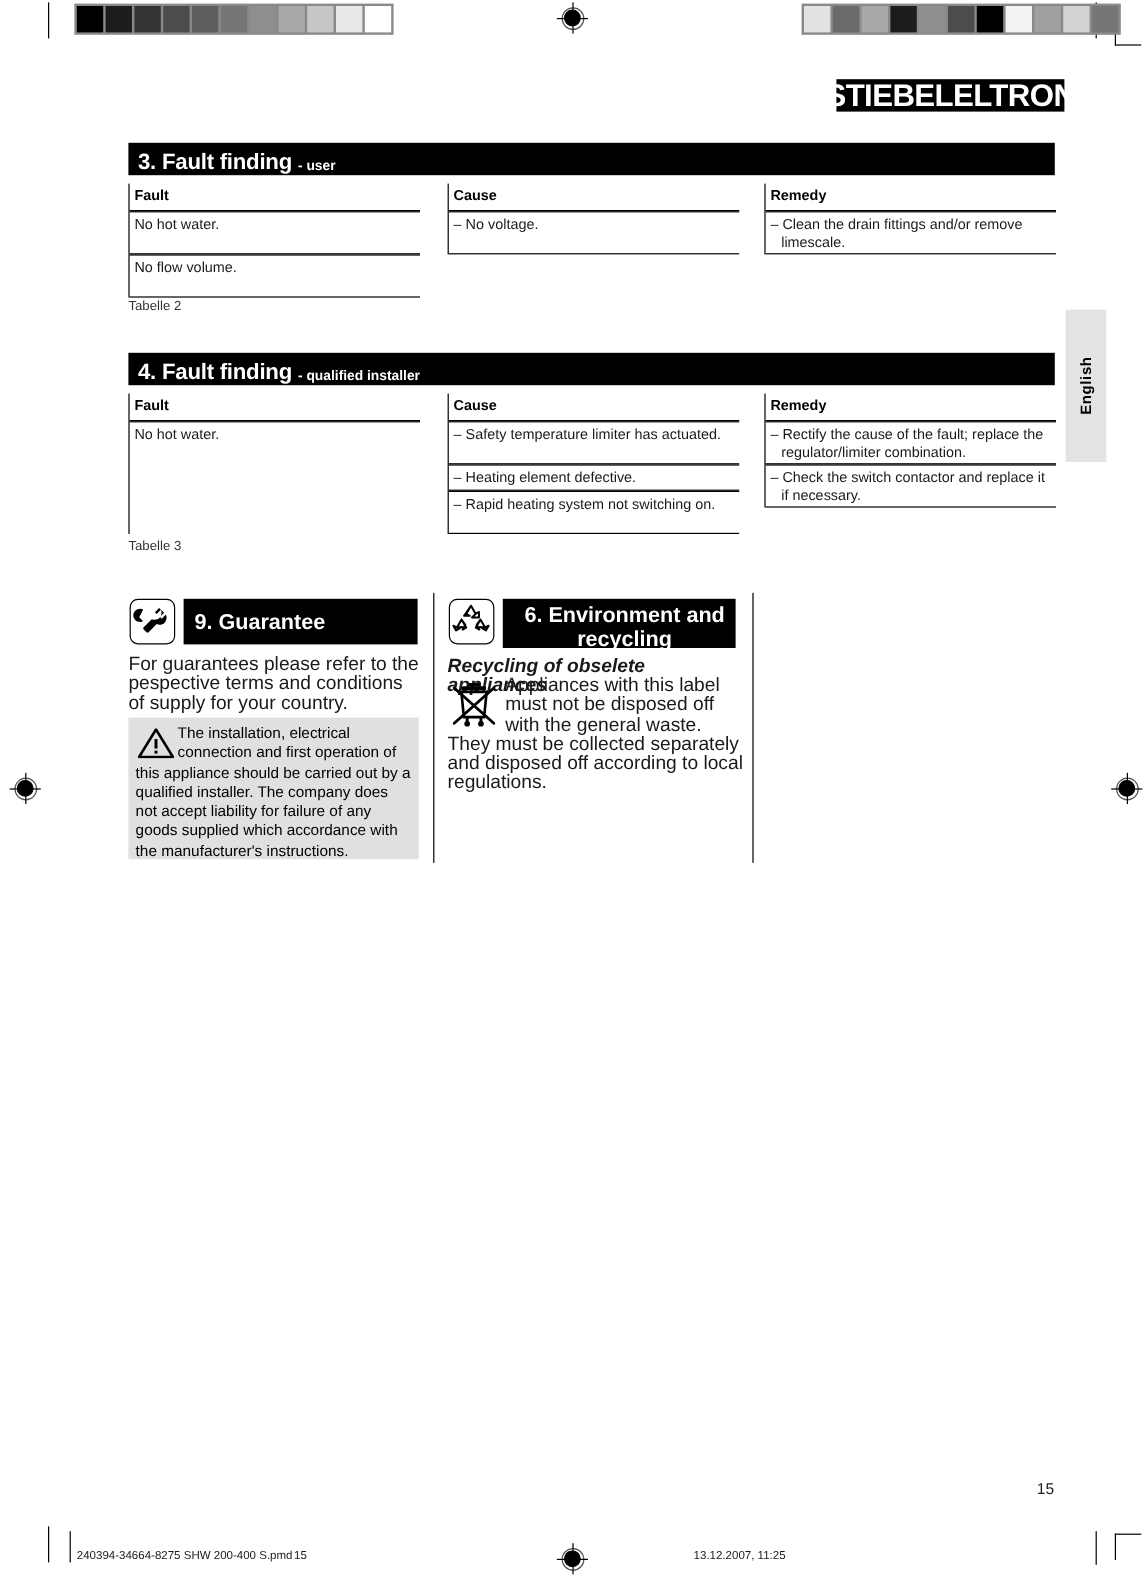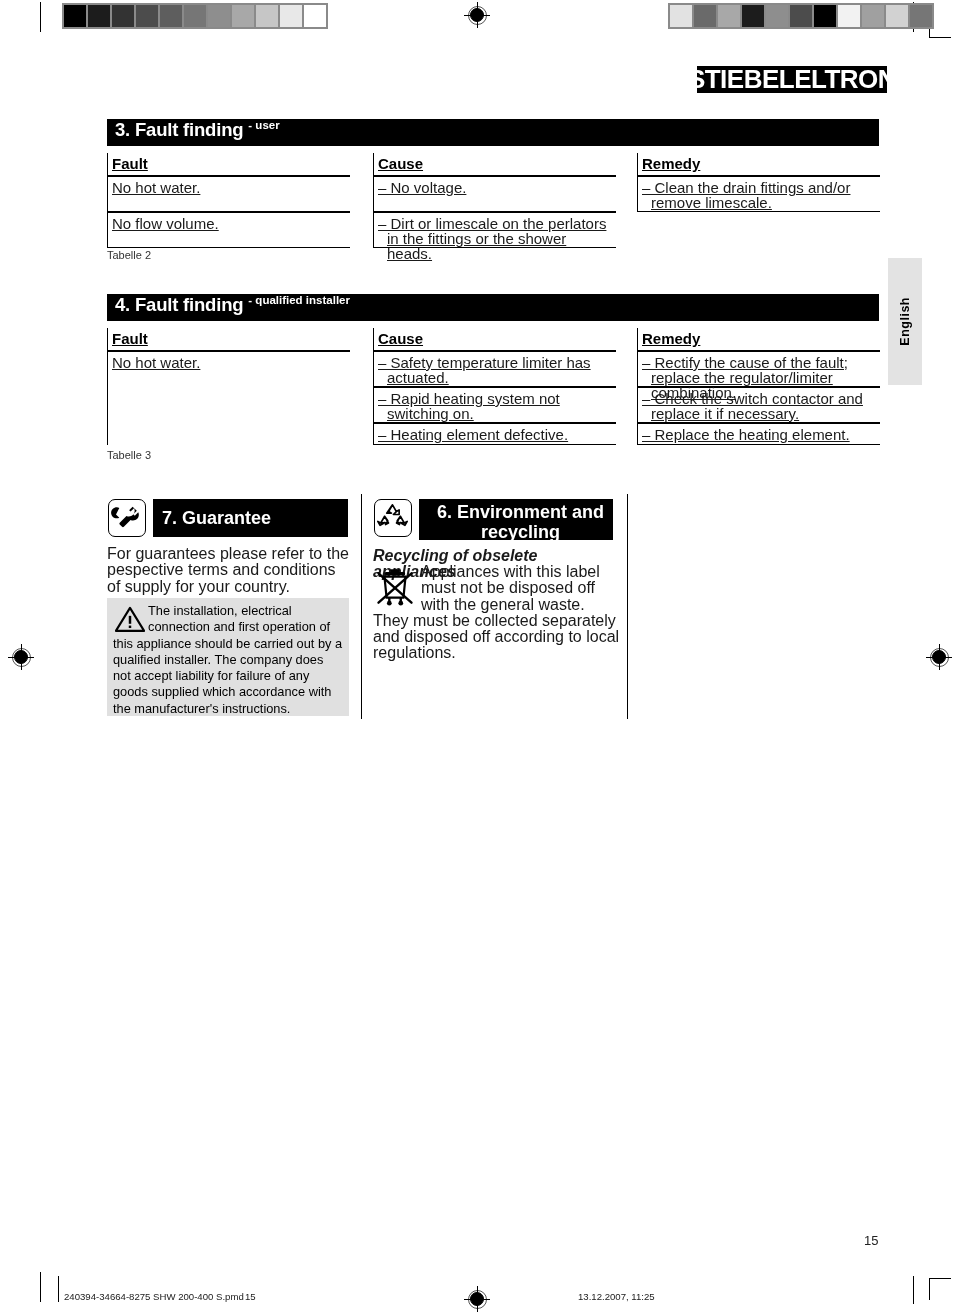--- a/index.html
+++ b/index.html
@@ -76,21 +76,21 @@
     font-family: "Liberation Sans", sans-serif;
   }
   .logo .gap { display: inline-block; width: 7px; }
 
   
   .sec-bar {
     position: absolute;
     background: #000;
     color: #fff;
     display: flex;
-    align-items: flex-start;
+    align-items: flex-end;
     box-sizing: border-box;
     padding-left: 8px;
   }
   .sec-bar .num-title {
     font-size: 18.5px;
     font-weight: bold;
     letter-spacing: -0.2px;
   }
   .sec-bar .sub {
     font-size: 11.5px;
@@ -103,24 +103,23 @@
   .col {
     position: absolute;
     border-left: 1px solid #000;
     box-sizing: border-box;
   }
   .cell {
     border-top: 1px solid #000;
     border-bottom: 1px solid #000;
     box-sizing: border-box;
     padding: 3px 4px 2px 4px;
-    font-size: 15px;
+    font-size: 12px;
     line-height: 15px;
     color: #1a1a1a;
-    text-decoration: underline;
   }
   .cell.head {
     font-weight: bold;
     border-top: none;
     color: #000;
   }
   .cell .hang {
     padding-left: 9px;
     text-indent: -9px;
   }
@@ -297,23 +296,20 @@
     <div class="cell" style="height:36px;">
       <span>No flow volume.</span>
     </div>
   </div>
 
   <div class="col" style="left:373px; top:153px; width:243px;">
     <div class="cell head" style="height:23px;">Cause</div>
     <div class="cell" style="height:36px;">
       <div class="hang">– No voltage.</div>
     </div>
-    <div class="cell" style="height:36px;">
-      <div class="hang">– Dirt or limescale on the perlators in the fittings or the shower heads.</div>
-    </div>
   </div>
 
   <div class="col" style="left:637px; top:153px; width:243px;">
     <div class="cell head" style="height:23px;">Remedy</div>
     <div class="cell" style="height:36px;">
       <div class="hang">– Clean the drain fittings and/or remove limescale.</div>
     </div>
   </div>
 
   <div class="tabelle" style="left:107px; top:249px;">Tabelle 2</div>
@@ -328,58 +324,55 @@
     <div class="cell" style="height:94px; border-bottom:none;">
       <span>No hot water.</span>
     </div>
   </div>
 
   <div class="col" style="left:373px; top:328px; width:243px;">
     <div class="cell head" style="height:23px;">Cause</div>
     <div class="cell" style="height:36px;">
       <div class="hang">– Safety temperature limiter has actuated.</div>
     </div>
-    <div class="cell" style="height:36px;">
-      <div class="hang">– Rapid heating system not switching on.</div>
-    </div>
     <div class="cell" style="height:22px;">
       <div class="hang">– Heating element defective.</div>
     </div>
+    <div class="cell" style="height:36px;">
+      <div class="hang">– Rapid heating system not switching on.</div>
+    </div>
   </div>
 
   <div class="col" style="left:637px; top:328px; width:243px;">
     <div class="cell head" style="height:23px;">Remedy</div>
     <div class="cell" style="height:36px;">
       <div class="hang">– Rectify the cause of the fault; replace the regulator/limiter combination.</div>
     </div>
     <div class="cell" style="height:36px;">
       <div class="hang">– Check the switch contactor and replace it if necessary.</div>
-    </div>
-    <div class="cell" style="height:22px;">
-      <div class="hang">– Replace the heating element.</div>
     </div>
   </div>
 
   <div class="tabelle" style="left:107px; top:449px;">Tabelle 3</div>
 
   <div class="icon-box" style="left:108px; top:499px;">
     <svg width="35" height="35" viewBox="0 0 40 40">
       <g fill="#000">
         <path d="M29.5 8.5 L25.2 12.8 L27.0 14.6 L31.3 10.3 C32.6 13.0 32.2 16.4 30.0 18.6
                  C27.8 20.8 24.6 21.2 21.9 20.0 L13.5 28.4 C12.9 29.0 12.9 30.0 13.5 30.6
                  L16.4 33.5 C17.0 34.1 18.0 34.1 18.6 33.5 L27.0 25.1
                  C29.8 26.3 33.0 25.8 35.2 23.6 C37.4 21.4 37.8 18.0 36.5 15.3 L32.2 19.6
                  L30.4 17.8 L34.7 13.5 Z" transform="translate(-2,-2) scale(0.92) translate(2,2)"></path>
         <path d="M11.8 9.0 C9.3 7.8 6.2 8.3 4.2 10.3 C1.8 12.7 1.8 16.6 4.2 19.0
                  C6.2 21.0 9.3 21.4 11.8 20.3 L8.0 16.5 L9.9 12.8 Z"></path>
       </g>
     </svg>
   </div>
   <div class="title-bar" style="left:153px; top:499px; width:195px; height:38px;">
-    <span>7. Guarantee</span>
+    <span>9. Guarantee</span>
   </div>
 
   <div class="body-text" style="left:107px; top:546px; width:242px;">For guarantees please refer to the pespective terms and conditions of supply for your country.</div>
 
   <div class="note-box" style="left:107px; top:598px; width:242px; height:118px;">
     <svg class="wm-float" width="30" height="27" viewBox="0 0 34 30" style="margin:2px 3px 0 2px;">
       <polygon points="17,3 33,29 1,29" fill="none" stroke="#000" stroke-width="2.4" stroke-linejoin="round"></polygon>
       <rect x="15.6" y="12" width="2.8" height="9" fill="#000"></rect>
       <rect x="15.6" y="23" width="2.8" height="2.8" fill="#000"></rect>
     </svg>

